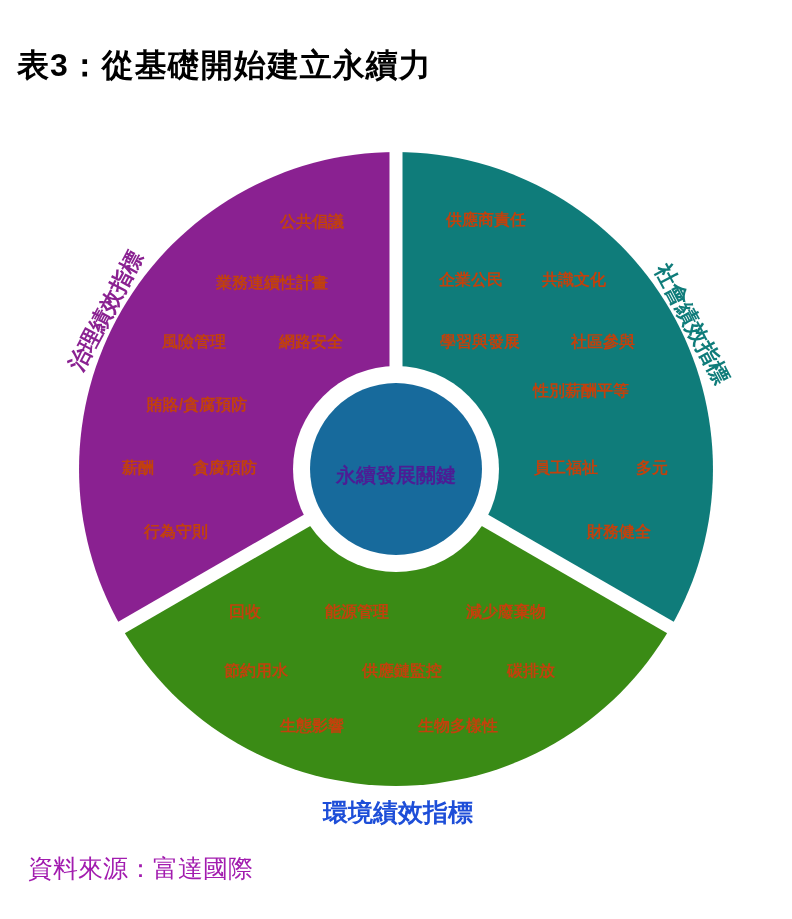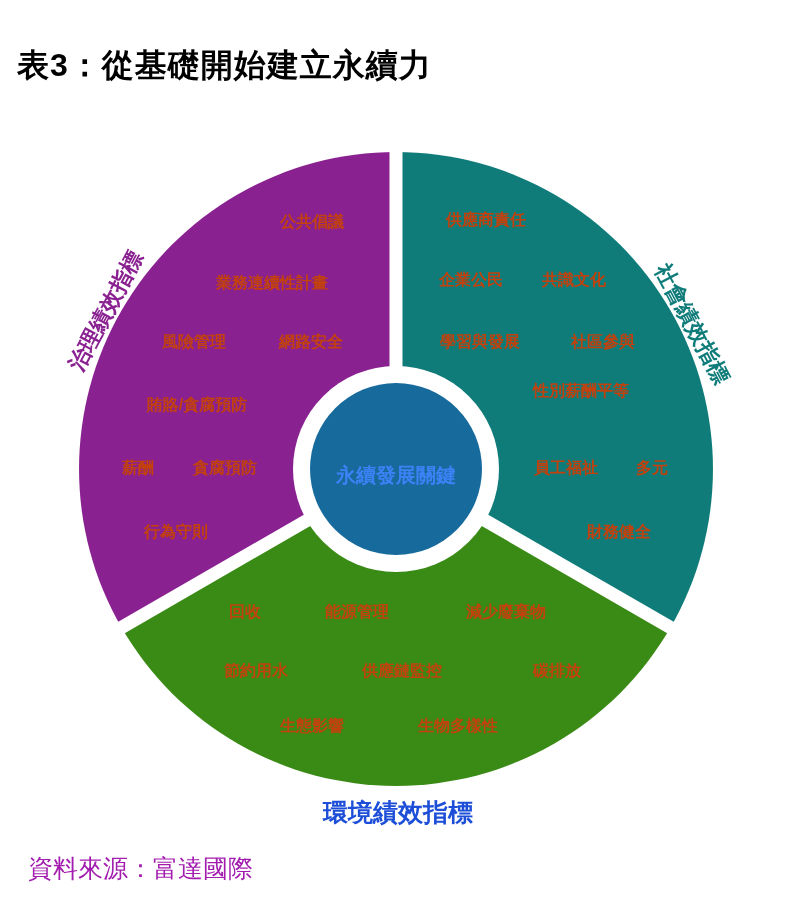--- a/index.html
+++ b/index.html
@@ -17,21 +17,21 @@
     color:#c2410c;font-size:16px;font-weight:700;white-space:nowrap;line-height:1;
   }
   .axis-label{
     position:absolute;font-size:22px;font-weight:700;white-space:nowrap;line-height:1;
   }
   .axis-gov{color:#8A2191;transform:translate(-50%,-50%) rotate(-62deg);}
   .axis-soc{color:#0F7C7A;transform:translate(-50%,-50%) rotate(62deg);}
   .axis-env{color:#1d4ed8;transform:translate(-50%,-50%);font-size:25px;}
   .center-label{
     position:absolute;left:396px;top:475px;transform:translate(-50%,-50%);
-    color:#3b82f6;font-size:20px;font-weight:700;text-align:center;
+    color:#4c1d95;font-size:20px;font-weight:700;text-align:center;
     line-height:34px;white-space:nowrap;
   }
   .source{
     position:absolute;left:28px;top:852px;
     font-size:25px;color:#a21caf;white-space:nowrap;
   }
 </style>
 </head>
 <body>
 
@@ -69,21 +69,21 @@
   <div class="item" style="left:581px;top:391px">性別薪酬平等</div>
   <div class="item" style="left:566px;top:468px">員工福祉</div>
   <div class="item" style="left:652px;top:468px">多元</div>
   <div class="item" style="left:619px;top:532px">財務健全</div>
 
   <div class="item" style="left:245px;top:612px">回收</div>
   <div class="item" style="left:357px;top:612px">能源管理</div>
   <div class="item" style="left:506px;top:612px">減少廢棄物</div>
   <div class="item" style="left:256px;top:671px">節約用水</div>
   <div class="item" style="left:402px;top:671px">供應鏈監控</div>
-  <div class="item" style="left:557px;top:671px">碳排放</div>
+  <div class="item" style="left:531px;top:671px">碳排放</div>
   <div class="item" style="left:312px;top:726px">生態影響</div>
   <div class="item" style="left:458px;top:726px">生物多樣性</div>
 
   <div class="axis-label axis-gov" style="left:106px;top:311px">治理績效指標</div>
   <div class="axis-label axis-soc" style="left:692px;top:324px">社會績效指標</div>
   <div class="axis-label axis-env" style="left:398px;top:812px">環境績效指標</div>
 
   <div class="center-label">
     <div>永續發展關鍵</div>
   </div>

